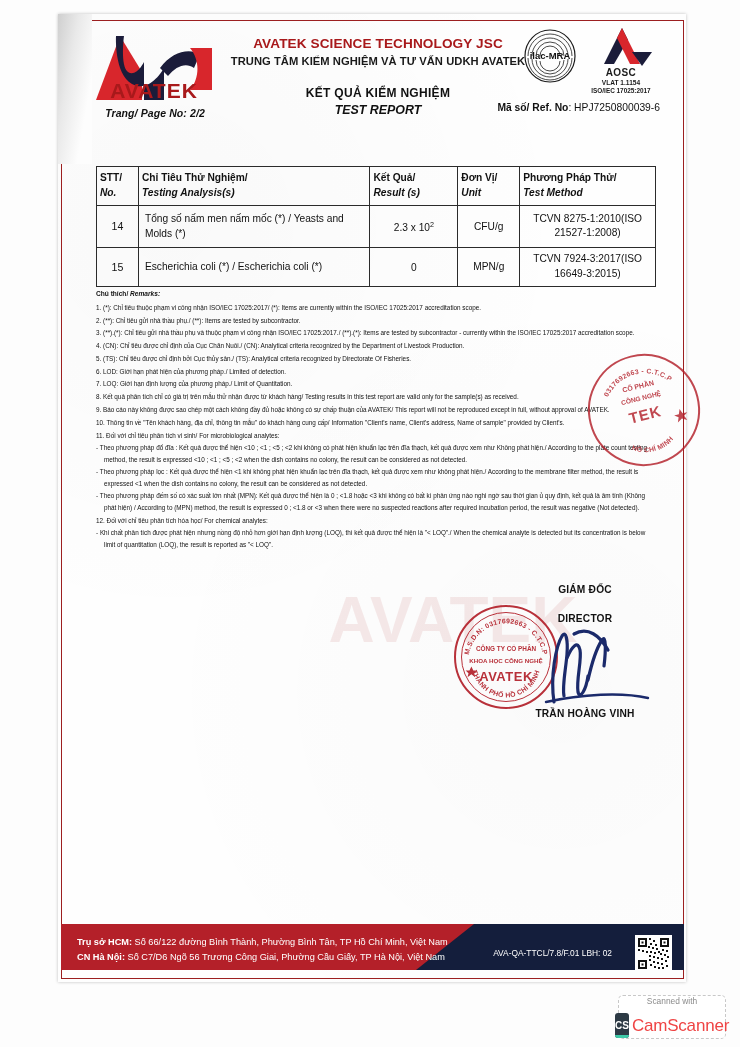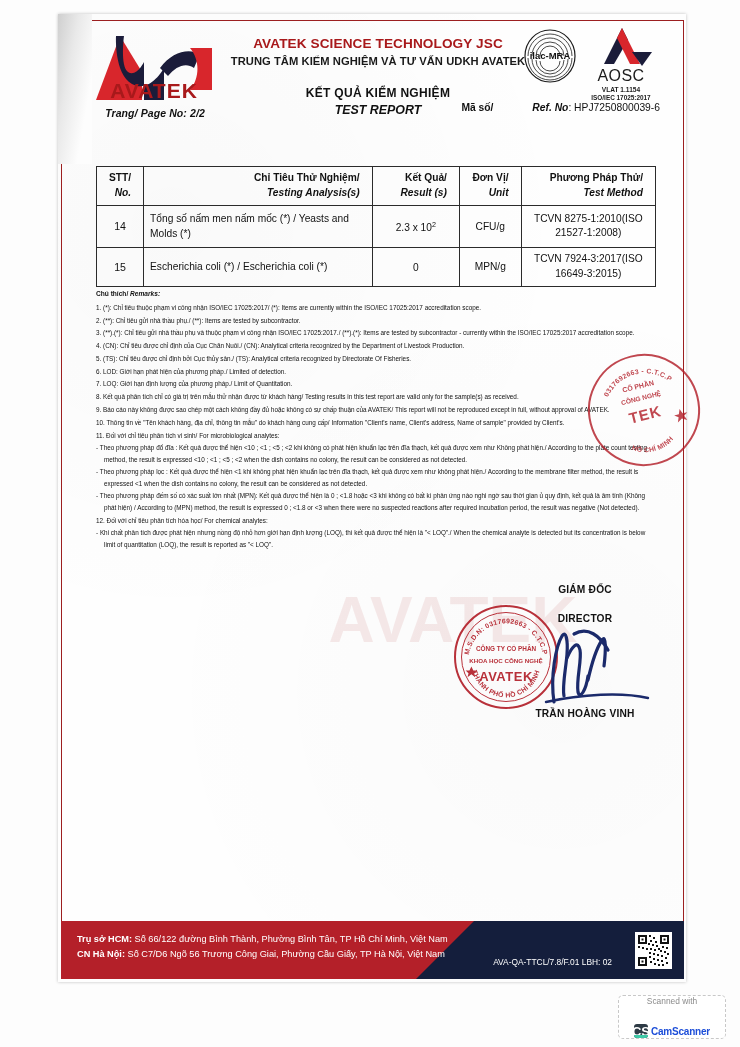--- a/index.html
+++ b/index.html
@@ -64,35 +64,35 @@
   #report-title {
     font-weight:bold; font-size:12px; color:#111; margin-top:19px; letter-spacing:.3px;
   }
   #report-title-en {
     font-weight:bold; font-style:italic; font-size:12.4px; color:#111; margin-top:3px;
   }
 
   #accred { position:absolute; right:28px; top:12px; width:136px; height:74px; }
   #ilac { position:absolute; left:0; top:2px; width:56px; height:56px; }
   #aosc { position:absolute; left:62px; top:0px; width:74px; }
-  #aosc-txt { font-size:16px; font-weight:normal; letter-spacing:.4px; color:#1b1b1b; text-align:center; margin-top:-3px;}
+  #aosc-txt { font-size:10px; font-weight:bold; letter-spacing:.4px; color:#1b1b1b; text-align:center; margin-top:-3px;}
   #aosc-sub1 { font-size:6.6px; font-weight:bold; text-align:center; color:#1b1b1b; margin-top:1px;}
   #aosc-sub2 { font-size:6.4px; font-weight:bold; text-align:center; color:#1b1b1b; margin-top:1px;}
 
   #refno {
     position:absolute; right:26px; top:88px; font-size:10.3px; color:#111; white-space:nowrap;
   }
   #refno .lbl { font-weight:600; }
-  #refno .lbl-en { font-style:italic; font-weight:600;margin-left:36px; }
+  #refno .lbl-en { font-weight:600; }
 
   
   #tbl-wrap { position:absolute; left:38px; top:152px; width:560px; }
   table { border-collapse:collapse; width:100%; font-size:10.2px; color:#111; }
   th, td { border:1.1px solid #2b2b2b; padding:3px 4px; }
-  thead th { text-align:right; font-weight:bold; line-height:1.45; padding:4px 12px; }
+  thead th { text-align:left; font-weight:bold; line-height:1.45; padding:4px 3px; }
   thead th .en { font-weight:bold; font-style:italic; display:block; }
   td.c { text-align:center; }
   td.no { text-align:center; width:42px; font-size:10.6px; }
   td.name { width:232px; line-height:1.55; padding:5px 6px; }
   td.result { width:88px; }
   td.unit { width:62px; }
   td.method { width:136px; text-align:center; line-height:1.45; padding:4px 4px; }
   sup { font-size:7.2px; }
 
   
@@ -133,21 +133,21 @@
   }
 
   
   #watermark {
     position:absolute; left:245px; top:528px; width:300px; height:150px;
     opacity:.085; pointer-events:none;
   }
 
   
   #footer {
-    position:absolute; left:3px; right:2px; bottom:3px; height:58px;
+    position:absolute; left:3px; right:2px; bottom:12px; height:46px;
     background:#b42029; overflow:hidden;
   }
   #footer .wedge {
     position:absolute; right:0; top:0; width:268px; height:100%;
     background:#141e3c;
     clip-path: polygon(58px 0, 100% 0, 100% 100%, 0 100%);
   }
   #footer .addr {
     position:absolute; left:16px; top:11px; color:#fff; font-size:9.2px; line-height:1.62;
   }
@@ -162,26 +162,26 @@
 
   
   #cam {
     position:absolute; right:14px; bottom:8px; width:108px; height:44px;
     border:1.4px dashed #c8c8c8; border-radius:5px; background:#fff;
     display:flex; flex-direction:column; align-items:center; justify-content:space-between;
   }
   #cam .l1 { font-size:8.4px; color:#8a8a8a; margin-bottom:2px; }
   #cam .l2 { display:flex; align-items:center; gap:3px; }
   #cam .cs-badge {
-    width:14px; height:14px; border-radius:3px; background:#2d3a45; color:#fff;
-    font-size:13px; font-weight:bold; display:flex; align-items:center; justify-content:center;
+    width:14px; height:25px; border-radius:3px; background:#2d3a45; color:#fff;
+    font-size:10px; font-weight:bold; display:flex; align-items:center; justify-content:center;
     position:relative; overflow:hidden;
   }
   #cam .cs-badge::after{ content:""; position:absolute; left:0; right:0; bottom:0; height:3px; background:#3ec9a7;}
-  #cam .cs-name { font-size:10px; font-weight:bold; color:#1d4ed8; letter-spacing:-.2px; }
+  #cam .cs-name { font-size:17px; font-weight:normal; color:#ef4444; letter-spacing:-.2px; }
 </style>
 </head>
 <body>
 
 <div id="page">
 
   <div id="sheet">
     <div id="paper-noise"></div>
     <div id="sheet-frame"></div>
     <div id="curl"></div>

